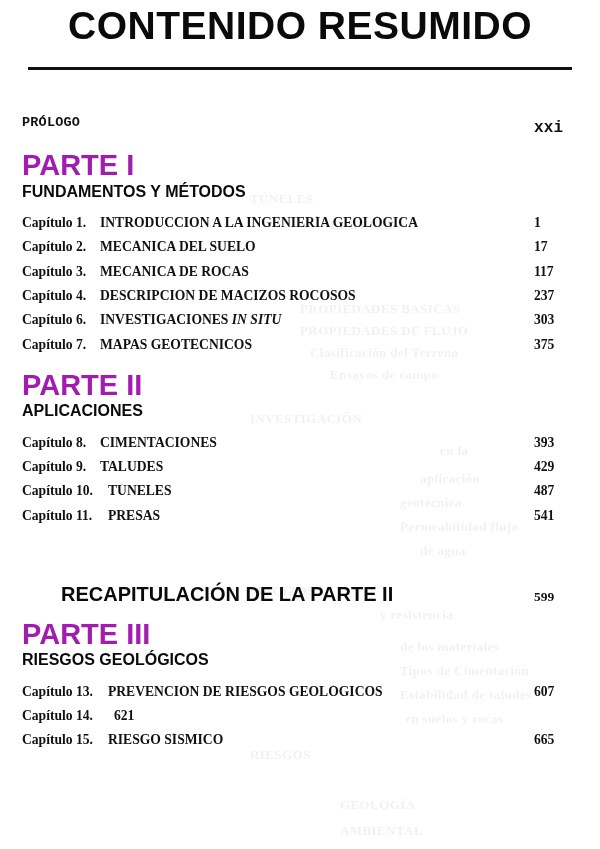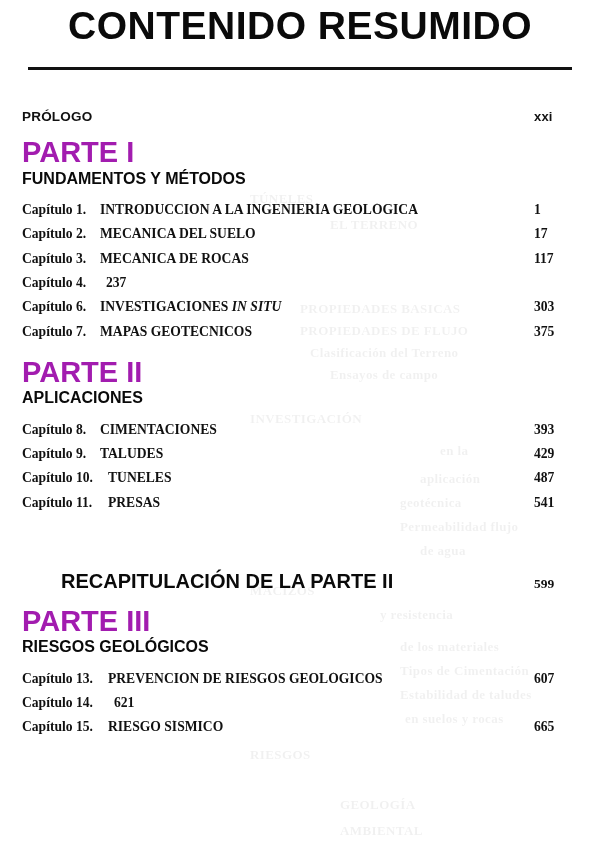--- a/index.html
+++ b/index.html
@@ -39,34 +39,35 @@
   .title-rule {
     border-bottom: 3px solid #111;
     margin: 2px 6px 0 6px;
   }
 
   
   .prologue-row {
     display: flex;
     align-items: center;
     margin-top: 39px;
-    font-family: Liberation Sans, sans-serif;
+    font-family: Liberation Mono, monospace;
     font-weight: bold;
     font-size: 13.5px;
     letter-spacing: 0.2px;
     gap: 36px;
   }
   .prologue-row .label { flex: 0 0 auto; }
   .prologue-row .filler { flex: 1 1 auto; }
   .prologue-row .page-num {
     flex: 0 0 auto;
     font-weight: bold;
-    font-size: 13px;
+    font-size: 16px;
     width: 44px;
     text-align: left;
+    margin-top: 10px;
   }
 
   
   .part-block { margin-top: 14px; }
   .part-name {
     font-family: "Liberation Sans", sans-serif;
     font-weight: bold;
     font-size: 29px;
     line-height: 1.02;
     letter-spacing: 0px;
@@ -208,20 +209,21 @@
       <span class="ch-title">MECÁNICA DEL SUELO</span>
       <span class="page-num">17</span>
     </div>
     <div class="entry">
       <span class="chapter">Capítulo 3.</span>
       <span class="ch-title">MECÁNICA DE ROCAS</span>
       <span class="page-num">117</span>
     </div>
     <div class="entry">
       <span class="chapter">Capítulo 4.</span>
+      <span class="ch-title">DESCRIPCIÓN DE MACIZOS ROCOSOS</span>
       <span class="page-num">237</span>
     </div>
     <div class="entry">
       <span class="chapter">Capítulo 6.</span>
       <span class="ch-title"><span>INVESTIGACIONES </span><span class="ital">IN SITU</span></span>
       <span class="page-num">303</span>
     </div>
     <div class="entry">
       <span class="chapter">Capítulo 7.</span>
       <span class="ch-title">MAPAS GEOTÉCNICOS</span>

